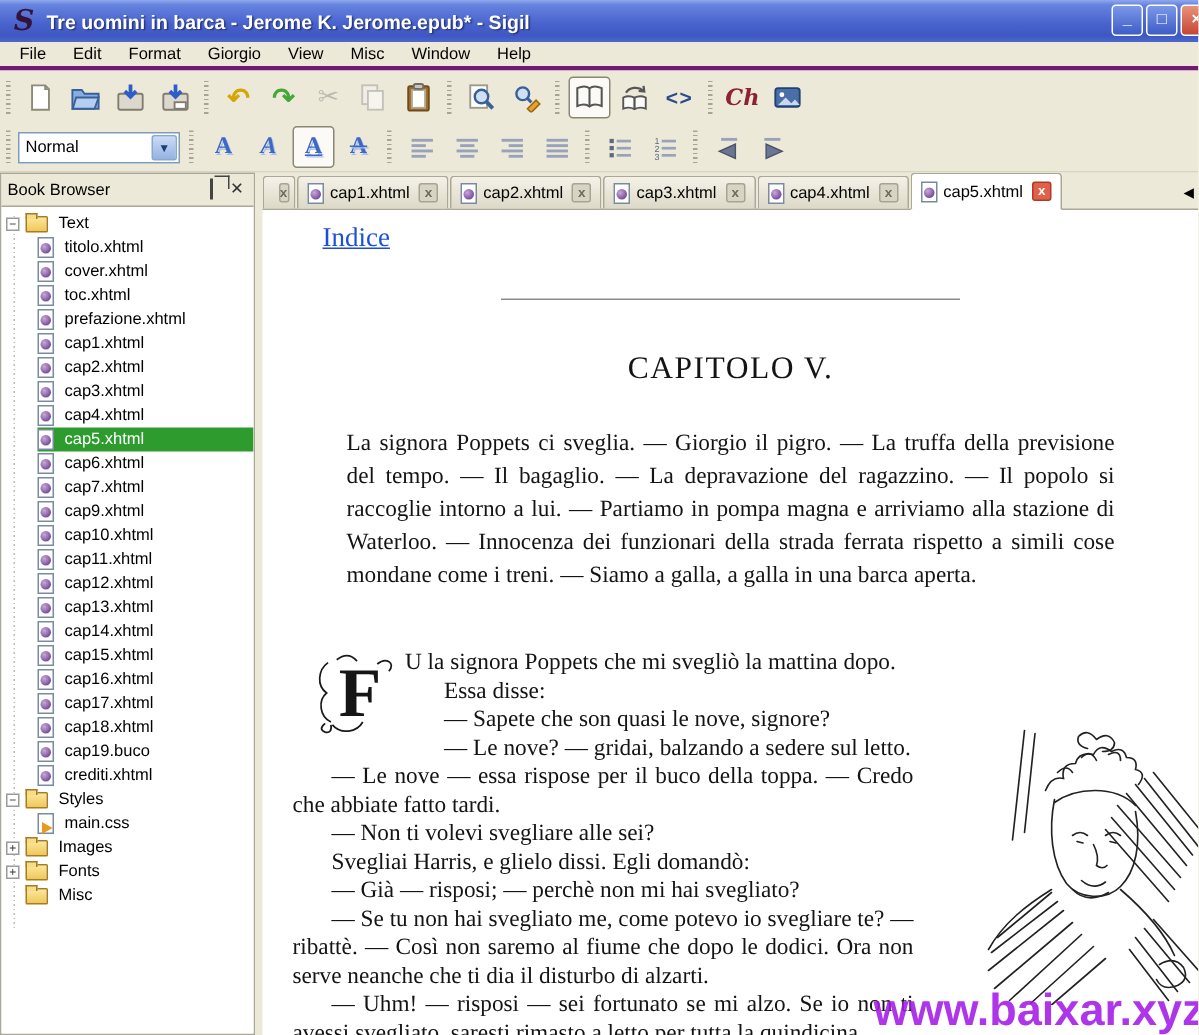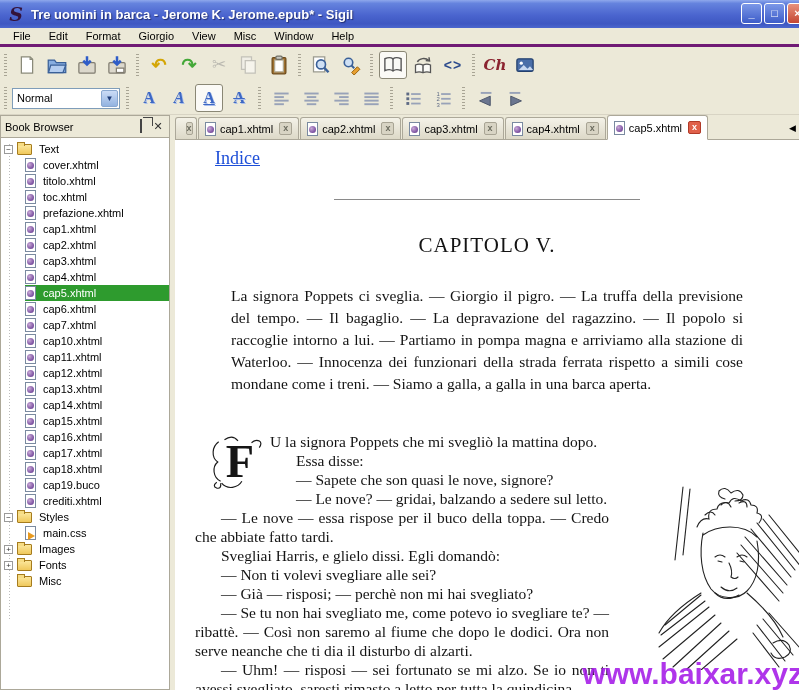--- a/index.html
+++ b/index.html
@@ -364,32 +364,32 @@
 
   <div class="tree-row depth-0">
     <span class="expander">−</span>
     <span class="ico folder"></span>
     <span class="tree-label">Text</span>
   </div>
 
   <div class="tree-row depth-1">
 
     <span class="ico page"></span>
+    <span class="tree-label">titolo.xhtml</span>
+  </div>
+
+  <div class="tree-row depth-1">
+
+    <span class="ico page"></span>
     <span class="tree-label">cover.xhtml</span>
   </div>
 
   <div class="tree-row depth-1">
 
     <span class="ico page"></span>
-    <span class="tree-label">titolo.xhtml</span>
-  </div>
-
-  <div class="tree-row depth-1">
-
-    <span class="ico page"></span>
     <span class="tree-label">toc.xhtml</span>
   </div>
 
   <div class="tree-row depth-1">
 
     <span class="ico page"></span>
     <span class="tree-label">prefazione.xhtml</span>
   </div>
 
   <div class="tree-row depth-1">
@@ -428,20 +428,25 @@
     <span class="tree-label">cap6.xhtml</span>
   </div>
 
   <div class="tree-row depth-1">
 
     <span class="ico page"></span>
     <span class="tree-label">cap7.xhtml</span>
   </div>
 
 
+  <div class="tree-row depth-1">
+
+    <span class="ico page"></span>
+    <span class="tree-label">cap9.xhtml</span>
+  </div>
 
   <div class="tree-row depth-1">
 
     <span class="ico page"></span>
     <span class="tree-label">cap10.xhtml</span>
   </div>
 
   <div class="tree-row depth-1">
 
     <span class="ico page"></span>
@@ -634,23 +639,23 @@
                   <path d="M112 150 L140 186 M118 144 L148 180 M124 138 L154 172 M108 158 L134 192"></path>
                   <path d="M128 168 q10 -6 16 2 q4 8 -4 12 q-10 4 -14 -4"></path>
                 </g>
               </svg>
             </span><span>— Le nove? — gridai, balzando a sedere sul letto.</span>
           </p>
 
           <span>
   <p class="body-p">— Le nove — essa rispose per il buco della toppa. — Credo che abbiate fatto tardi.</p>
 
+  <p class="body-p">— Non ti volevi svegliare alle sei?</p>
+
   <p class="body-p">Svegliai Harris, e glielo dissi. Egli domandò:</p>
-
-  <p class="body-p">— Non ti volevi svegliare alle sei?</p>
 
   <p class="body-p">— Già — risposi; — perchè non mi hai svegliato?</p>
 
   <p class="body-p">— Se tu non hai svegliato me, come potevo io svegliare te? — ribattè. — Così non saremo al fiume che dopo le dodici. Ora non serve neanche che ti dia il disturbo di alzarti.</p>
 
   <p class="body-p">— Uhm! — risposi — sei fortunato se mi alzo. Se io non ti avessi svegliato, saresti rimasto a letto per tutta la quindicina.</p>
 </span>
         </div>
 
         <div class="watermark">www.baixar.xyz</div>

